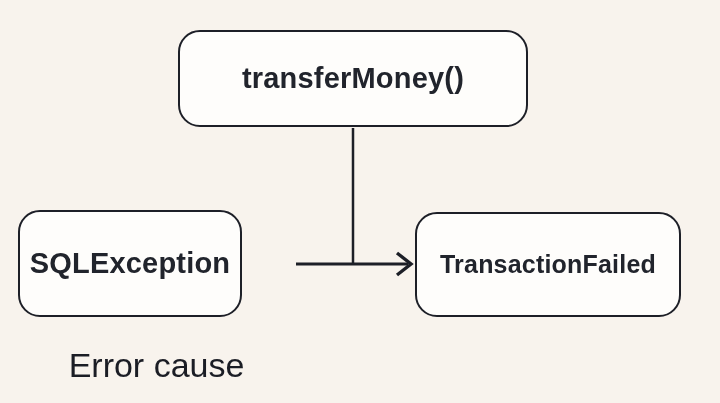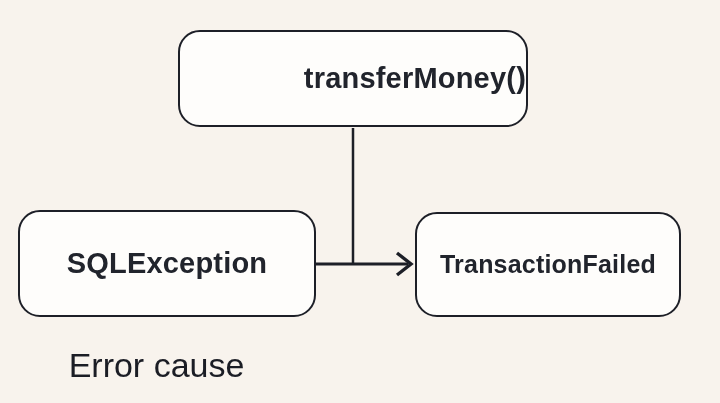--- a/index.html
+++ b/index.html
@@ -37,26 +37,25 @@
     font-weight: 600;
     letter-spacing: 0.2px;
     line-height: 1.25;
   }
   .node-method {
     left: 178px;
     top: 30px;
     width: 350px;
     height: 97px;
     font-size: 29px;
-    justify-content: flex-end;
   }
   .node-cause {
     left: 18px;
     top: 210px;
-    width: 298px;
+    width: 224px;
     height: 107px;
     font-size: 29px;
   }
   .node-chained {
     left: 415px;
     top: 212px;
     width: 266px;
     height: 105px;
     font-size: 25px;
     padding: 0 8px;

